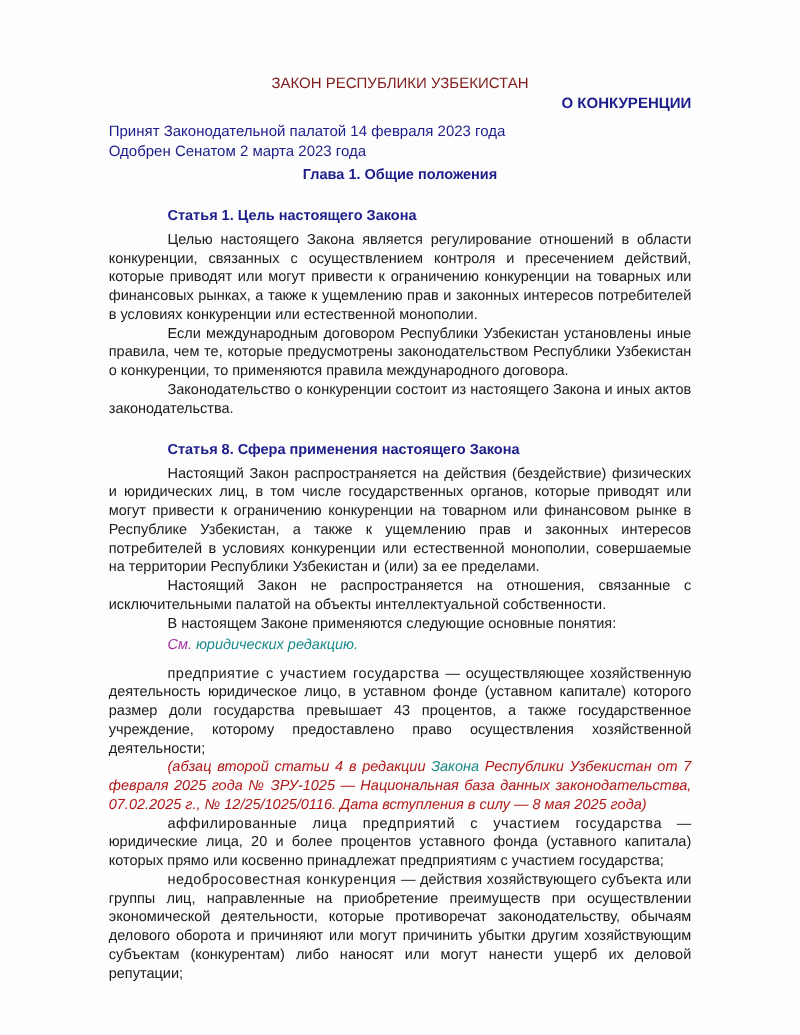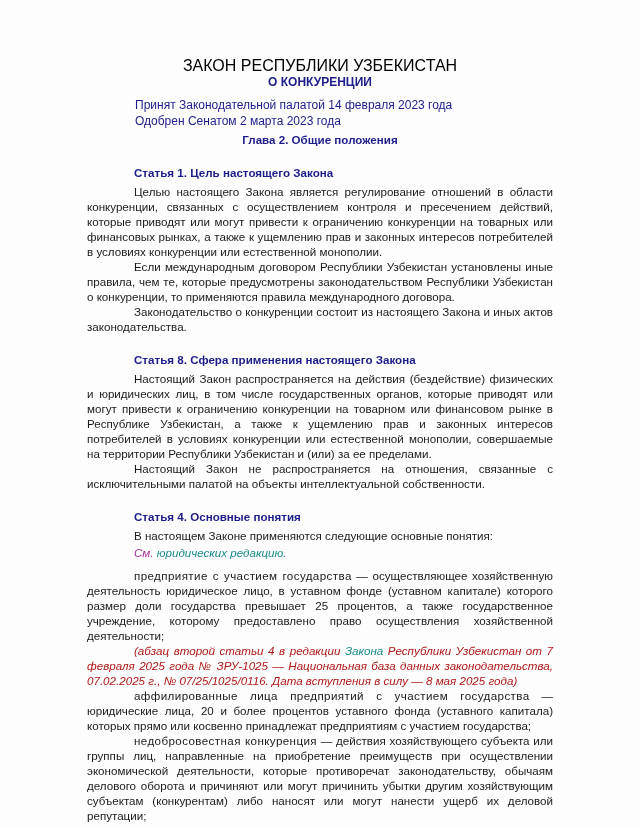--- a/index.html
+++ b/index.html
@@ -2,24 +2,24 @@
 <html><head>
 <meta charset="utf-8">
 <style>
   html, body { margin: 0; padding: 0; background: #fdfdfd; }
   body { width: 640px; height: 828px; position: relative; overflow: hidden; }
   .page {
     position: absolute; left: 87px; top: 58px; width: 466px;
     font-family: "Liberation Sans", sans-serif; font-size: 11.6px; line-height: 15px;
     color: #1a1a1a;
   }
-  .title1 { text-align: center; color: #000000; font-size: 16px; line-height: 16px; }
-  .title2 { text-align: center; color: #1c1c8a; font-weight: bold; font-size: 12px; line-height: 16px; }
+  .title1 { text-align: center; color: #7f1d1d; font-size: 12px; line-height: 16px; }
+  .title2 { text-align: right; color: #1c1c8a; font-weight: bold; font-size: 12px; line-height: 16px; }
   .meta { color: #1c1c8a; font-size: 12px; line-height: 15.5px; }
-  .meta-block { margin-top: 8px; margin-bottom: 3px; margin-left: 48px; }
+  .meta-block { margin-top: 8px; margin-bottom: 3px; }
   .chapter { text-align: center; color: #1c1c8a; font-weight: bold; margin-bottom: 4px; }
   .article { color: #1c1c8a; font-weight: bold; padding-left: 47px; margin: 18px 0 4px 0; }
   p { margin: 0; text-align: justify; text-indent: 47px; }
   .term { font-weight: normal; letter-spacing: 0.4px; }
   .see-prev { font-style: italic; color: #a0309a; text-indent: 47px; margin: 2px 0 8px 0; }
   .see-prev .link { color: #1a8a8a; }
   .edit-note { font-style: italic; color: #b01818; }
   .edit-note .link { color: #1a8a8a; }
 </style>
 </head>
@@ -27,36 +27,35 @@
 
 <div class="page">
   <div class="title1">ЗАКОН РЕСПУБЛИКИ УЗБЕКИСТАН</div>
   <div class="title2">О КОНКУРЕНЦИИ</div>
 
   <div class="meta-block">
     <div class="meta">Принят Законодательной палатой 14 февраля 2023 года</div>
     <div class="meta">Одобрен Сенатом 2 марта 2023 года</div>
   </div>
 
-  <div class="chapter">Глава 2. Общие положения</div>
+  <div class="chapter">Глава 1. Общие положения</div>
 
   <div class="article">Статья 1. Цель настоящего Закона</div>
   <p>Целью настоящего Закона является регулирование отношений в области конкуренции, связанных с осуществлением контроля и пресечением действий, которые приводят или могут привести к ограничению конкуренции на товарных или финансовых рынках, а также к ущемлению прав и законных интересов потребителей в условиях конкуренции или естественной монополии.</p>
 
   <p>Если международным договором Республики Узбекистан установлены иные правила, чем те, которые предусмотрены законодательством Республики Узбекистан о конкуренции, то применяются правила международного договора.</p>
   <p>Законодательство о конкуренции состоит из настоящего Закона и иных актов законодательства.</p>
 
   <div class="article">Статья 8. Сфера применения настоящего Закона</div>
   <p>Настоящий Закон распространяется на действия (бездействие) физических и юридических лиц, в том числе государственных органов, которые приводят или могут привести к ограничению конкуренции на товарном или финансовом рынке в Республике Узбекистан, а также к ущемлению прав и законных интересов потребителей в условиях конкуренции или естественной монополии, совершаемые на территории Республики Узбекистан и (или) за ее пределами.</p>
   <p>Настоящий Закон не распространяется на отношения, связанные с исключительными палатой на объекты интеллектуальной собственности.</p>
 
-  <div class="article">Статья 4. Основные понятия</div>
   <p>В настоящем Законе применяются следующие основные понятия:</p>
   <p class="see-prev"><span>См. </span><span class="link">юридических редакцию.</span></p>
 
-  <p><span class="term">предприятие с участием государства</span><span> — осуществляющее хозяйственную деятельность юридическое лицо, в уставном фонде (уставном капитале) которого размер доли государства превышает 25 процентов, а также государственное учреждение, которому предоставлено право осуществления хозяйственной деятельности;</span></p>
+  <p><span class="term">предприятие с участием государства</span><span> — осуществляющее хозяйственную деятельность юридическое лицо, в уставном фонде (уставном капитале) которого размер доли государства превышает 43 процентов, а также государственное учреждение, которому предоставлено право осуществления хозяйственной деятельности;</span></p>
 
-  <p class="edit-note"><span>(абзац второй статьи 4 в редакции </span><span class="link">Закона</span><span> Республики Узбекистан от 7 февраля 2025 года № ЗРУ-1025 — Национальная база данных законодательства, 07.02.2025 г., № 07/25/1025/0116. Дата вступления в силу — 8 мая 2025 года)</span></p>
+  <p class="edit-note"><span>(абзац второй статьи 4 в редакции </span><span class="link">Закона</span><span> Республики Узбекистан от 7 февраля 2025 года № ЗРУ-1025 — Национальная база данных законодательства, 07.02.2025 г., № 12/25/1025/0116. Дата вступления в силу — 8 мая 2025 года)</span></p>
 
   <p><span class="term">аффилированные лица предприятий с участием государства</span><span> — юридические лица, 20 и более процентов уставного фонда (уставного капитала) которых прямо или косвенно принадлежат предприятиям с участием государства;</span></p>
 
   <p><span class="term">недобросовестная конкуренция</span><span> — действия хозяйствующего субъекта или группы лиц, направленные на приобретение преимуществ при осуществлении экономической деятельности, которые противоречат законодательству, обычаям делового оборота и причиняют или могут причинить убытки другим хозяйствующим субъектам (конкурентам) либо наносят или могут нанести ущерб их деловой репутации;</span></p>
 </div>
 
 </body></html>

